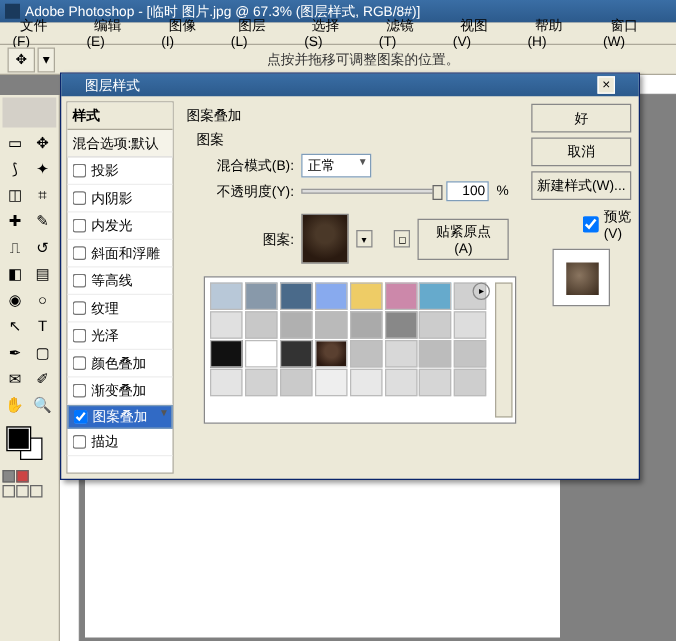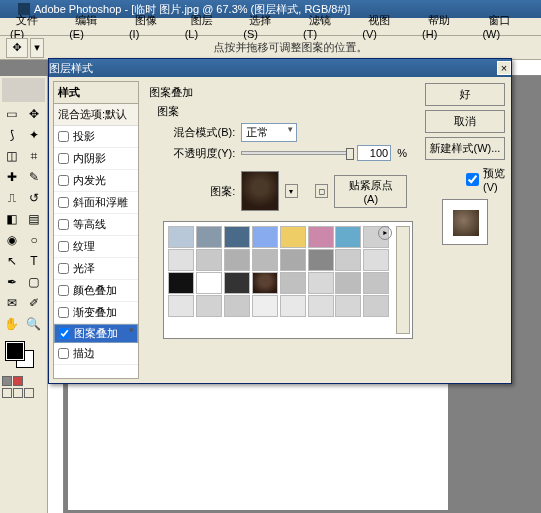--- a/index.html
+++ b/index.html
@@ -1,17 +1,17 @@
 <!DOCTYPE html>
 <html><head>
 <meta charset="utf-8">
 <style>
 *{box-sizing:border-box;margin:0;padding:0;font-family:"Microsoft YaHei",SimSun,sans-serif;font-size:11px;}
 body{background:#808080;width:541px;height:513px;overflow:hidden;position:relative;}
-.titlebar{background:linear-gradient(#3a6ea5,#2c5a8c);color:#fff;height:18px;display:flex;align-items:center;padding:0 18px;}
+.titlebar{background:linear-gradient(#3a6ea5,#2c5a8c);color:#fff;height:18px;display:flex;align-items:center;padding:0 4px;}
 .titlebar .icon{width:12px;height:12px;background:#1a3a5c;margin-right:4px;}
 .menubar{background:#ece9d8;height:18px;display:flex;align-items:center;padding:0 4px;gap:2px;border-bottom:1px solid #aca899;}
 .menubar span{padding:1px 6px;cursor:default;}
 .toolbar-row{background:#ece9d8;height:24px;display:flex;align-items:center;padding:0 6px;border-bottom:1px solid #aca899;}
 .toolbar-row .btn{width:22px;height:20px;border:1px solid #aca899;background:#f1efe2;display:inline-flex;align-items:center;justify-content:center;margin-right:2px;}
 .hint{flex:1;text-align:center;color:#333;}
 .ruler-h{background:#fff;height:16px;border-bottom:1px solid #888;position:relative;margin-left:50px;}
 .ruler-h .tick{position:absolute;top:2px;font-size:9px;color:#333;}
 .main{display:flex;height:440px;}
 .toolbox{width:48px;background:#ece9d8;border-right:1px solid #aca899;padding:2px;}
@@ -23,21 +23,21 @@
 .toolbox .bg{position:absolute;width:18px;height:18px;background:#fff;border:1px solid #000;left:14px;top:10px;}
 .toolbox .modes{display:flex;gap:1px;margin-top:4px;}
 .toolbox .mode{width:10px;height:10px;border:1px solid #666;}
 .canvas-area{flex:1;position:relative;background:#808080;}
 .ruler-v{position:absolute;left:0;top:0;width:16px;height:100%;background:#fff;border-right:1px solid #888;}
 .doc{position:absolute;left:20px;top:4px;width:380px;height:430px;background:#fff;}
 .doc-inner{position:absolute;right:0;top:0;width:130px;height:230px;background:linear-gradient(135deg,#e8d870,#c4b038);}
 .doc-glyph{position:absolute;right:8px;top:62px;font-size:48px;color:#2a2a2a;font-weight:bold;transform:skewX(-8deg);}
 
 .dlg{position:absolute;left:48px;top:58px;width:464px;height:326px;background:#ece9d8;border:1px solid #0a246a;box-shadow:2px 2px 4px rgba(0,0,0,.4);}
-.dlg-title{background:linear-gradient(#3a6ea5,#2c5a8c);color:#fff;height:18px;display:flex;align-items:center;justify-content:space-between;padding:0 0;}
+.dlg-title{background:linear-gradient(#3a6ea5,#2c5a8c);color:#fff;height:18px;display:flex;align-items:center;justify-content:space-between;padding:0 19px;}
 .dlg-title .x{width:14px;height:14px;background:#ece9d8;color:#000;text-align:center;line-height:12px;border:1px solid #fff;}
 .dlg-body{display:flex;height:306px;}
 .styles-col{width:96px;border:1px solid #aca899;margin:4px;background:#fff;}
 .styles-hdr{background:#ece9d8;border-bottom:1px solid #aca899;padding:3px 4px;font-weight:bold;}
 .styles-sub{background:#f5f3e9;border-bottom:1px solid #ddd;padding:3px 4px;}
 .style-item{display:flex;align-items:center;padding:3px 4px;border-bottom:1px solid #eee;gap:4px;}
 .style-item.sel{background:#316ac5;color:#fff;}
 .style-item input{width:11px;height:11px;}
 .center-col{flex:1;padding:8px 6px;}
 .group-label{margin-bottom:4px;}

